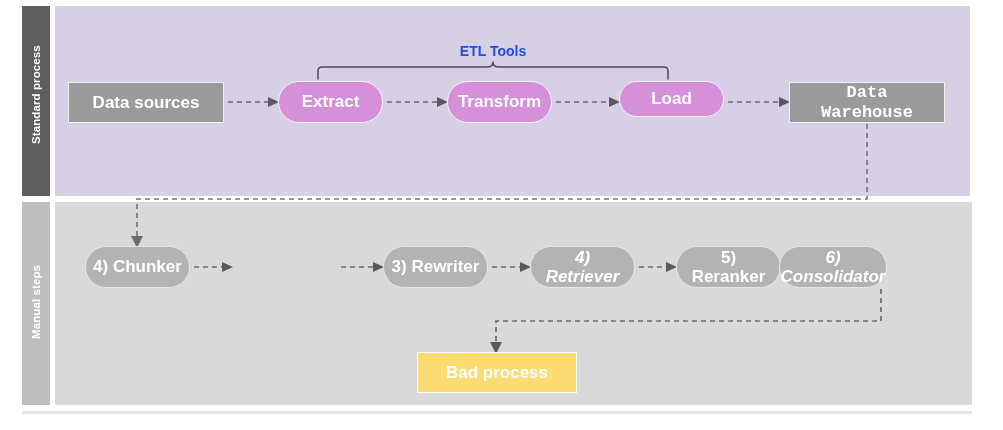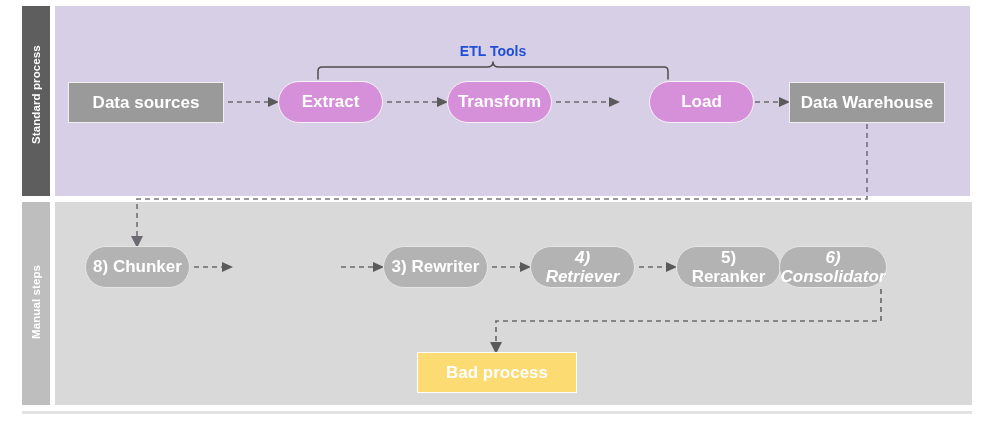--- a/index.html
+++ b/index.html
@@ -230,29 +230,29 @@
 
   <div class="node rect grey" style="left:68px; top:82px; width:156px; height:41px;">
     <span>Data sources</span>
   </div>
   <div class="node pill etl" style="left:447px; top:81px; width:105px; height:42px;">
     <span>Transform</span>
   </div>
   <div class="node pill etl" style="left:278px; top:81px; width:105px; height:42px;">
     <span>Extract</span>
   </div>
-  <div class="node pill etl" style="left:649px; top:81px; width:105px; height:42px;">
+  <div class="node pill etl" style="left:619px; top:81px; width:105px; height:36px;">
     <span>Load</span>
   </div>
-  <div class="node rect grey" style="left:789px; top:82px; width:156px; height:41px;">
+  <div class="node rect grey" style="left:789px; top:82px; width:156px; height:41px;font-family:Liberation Mono, monospace;">
     <span>Data Warehouse</span>
   </div>
 
   <div class="node pill greylite" style="left:85px; top:246px; width:105px; height:42px;">
-    <span>8) Chunker</span>
+    <span>4) Chunker</span>
   </div>
   <div class="node pill greylite" style="left:383px; top:246px; width:105px; height:42px;">
     <span>3) Rewriter</span>
   </div>
   <div class="node pill greylite" style="left:530px; top:246px; width:105px; height:42px;font-style:italic;">
     <span>4) Retriever</span>
   </div>
   <div class="node pill greylite" style="left:676px; top:246px; width:105px; height:42px;justify-content:flex-end;">
     <span>5) Reranker</span>
   </div>

